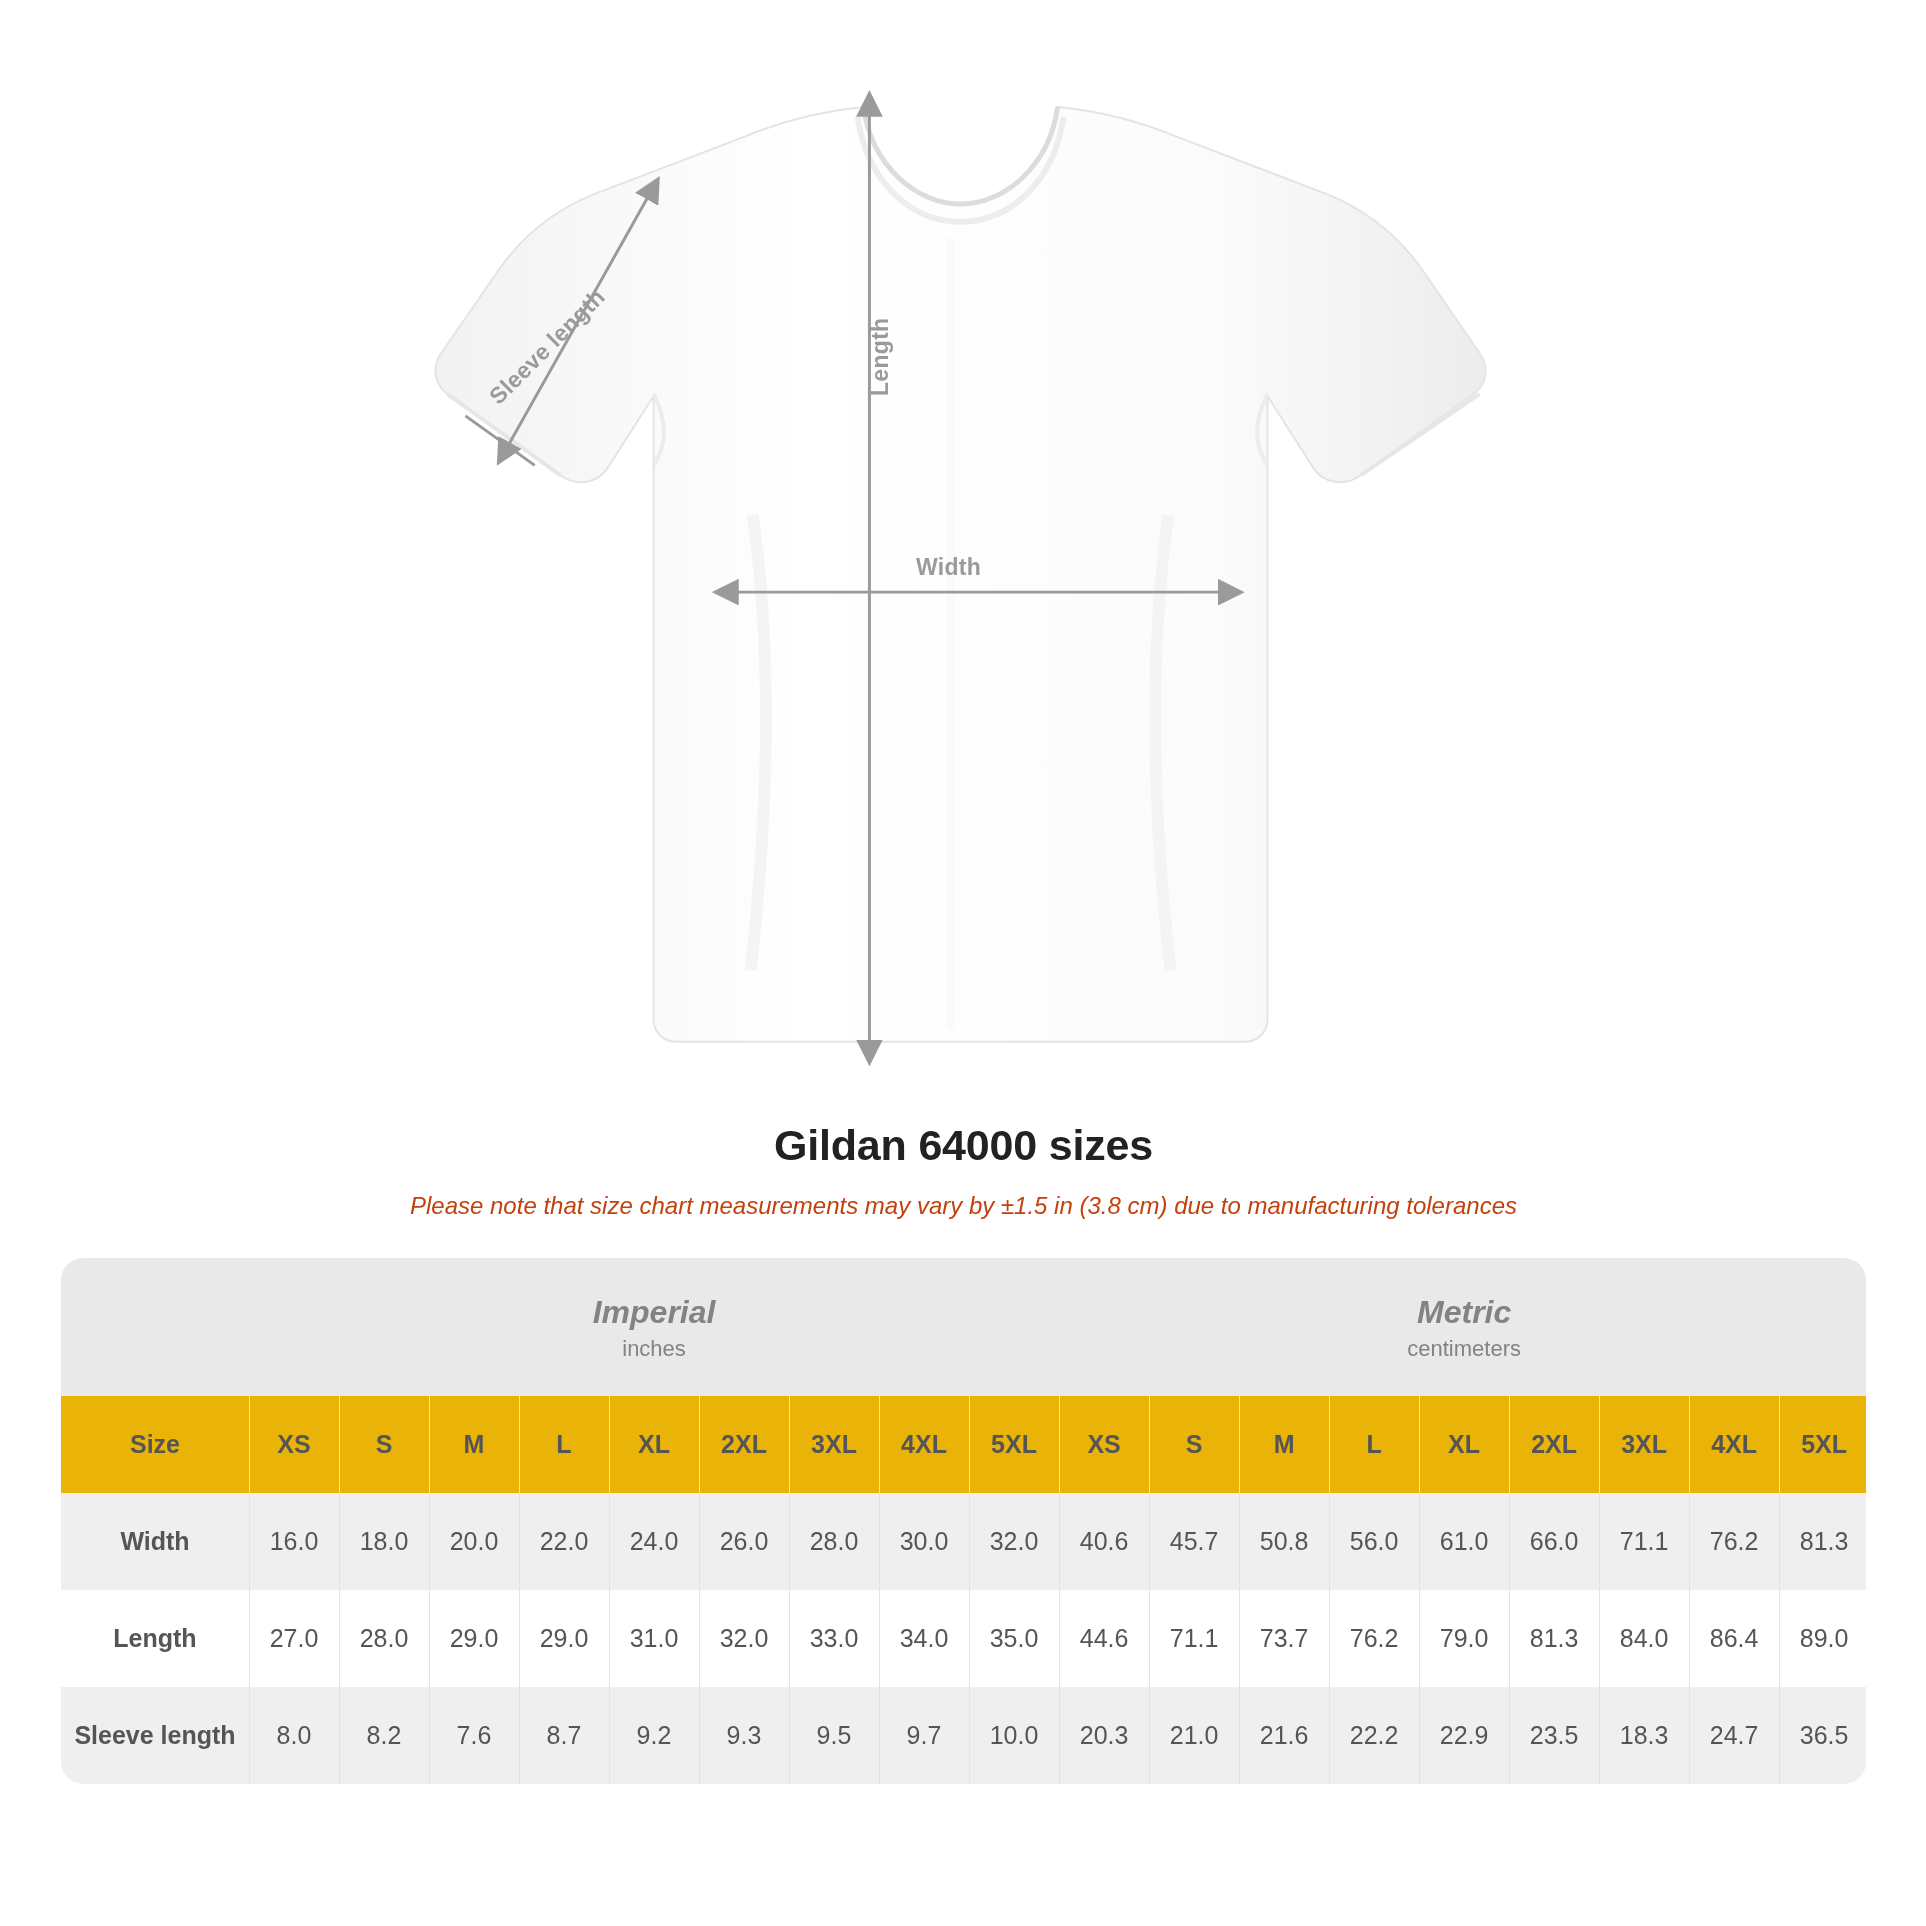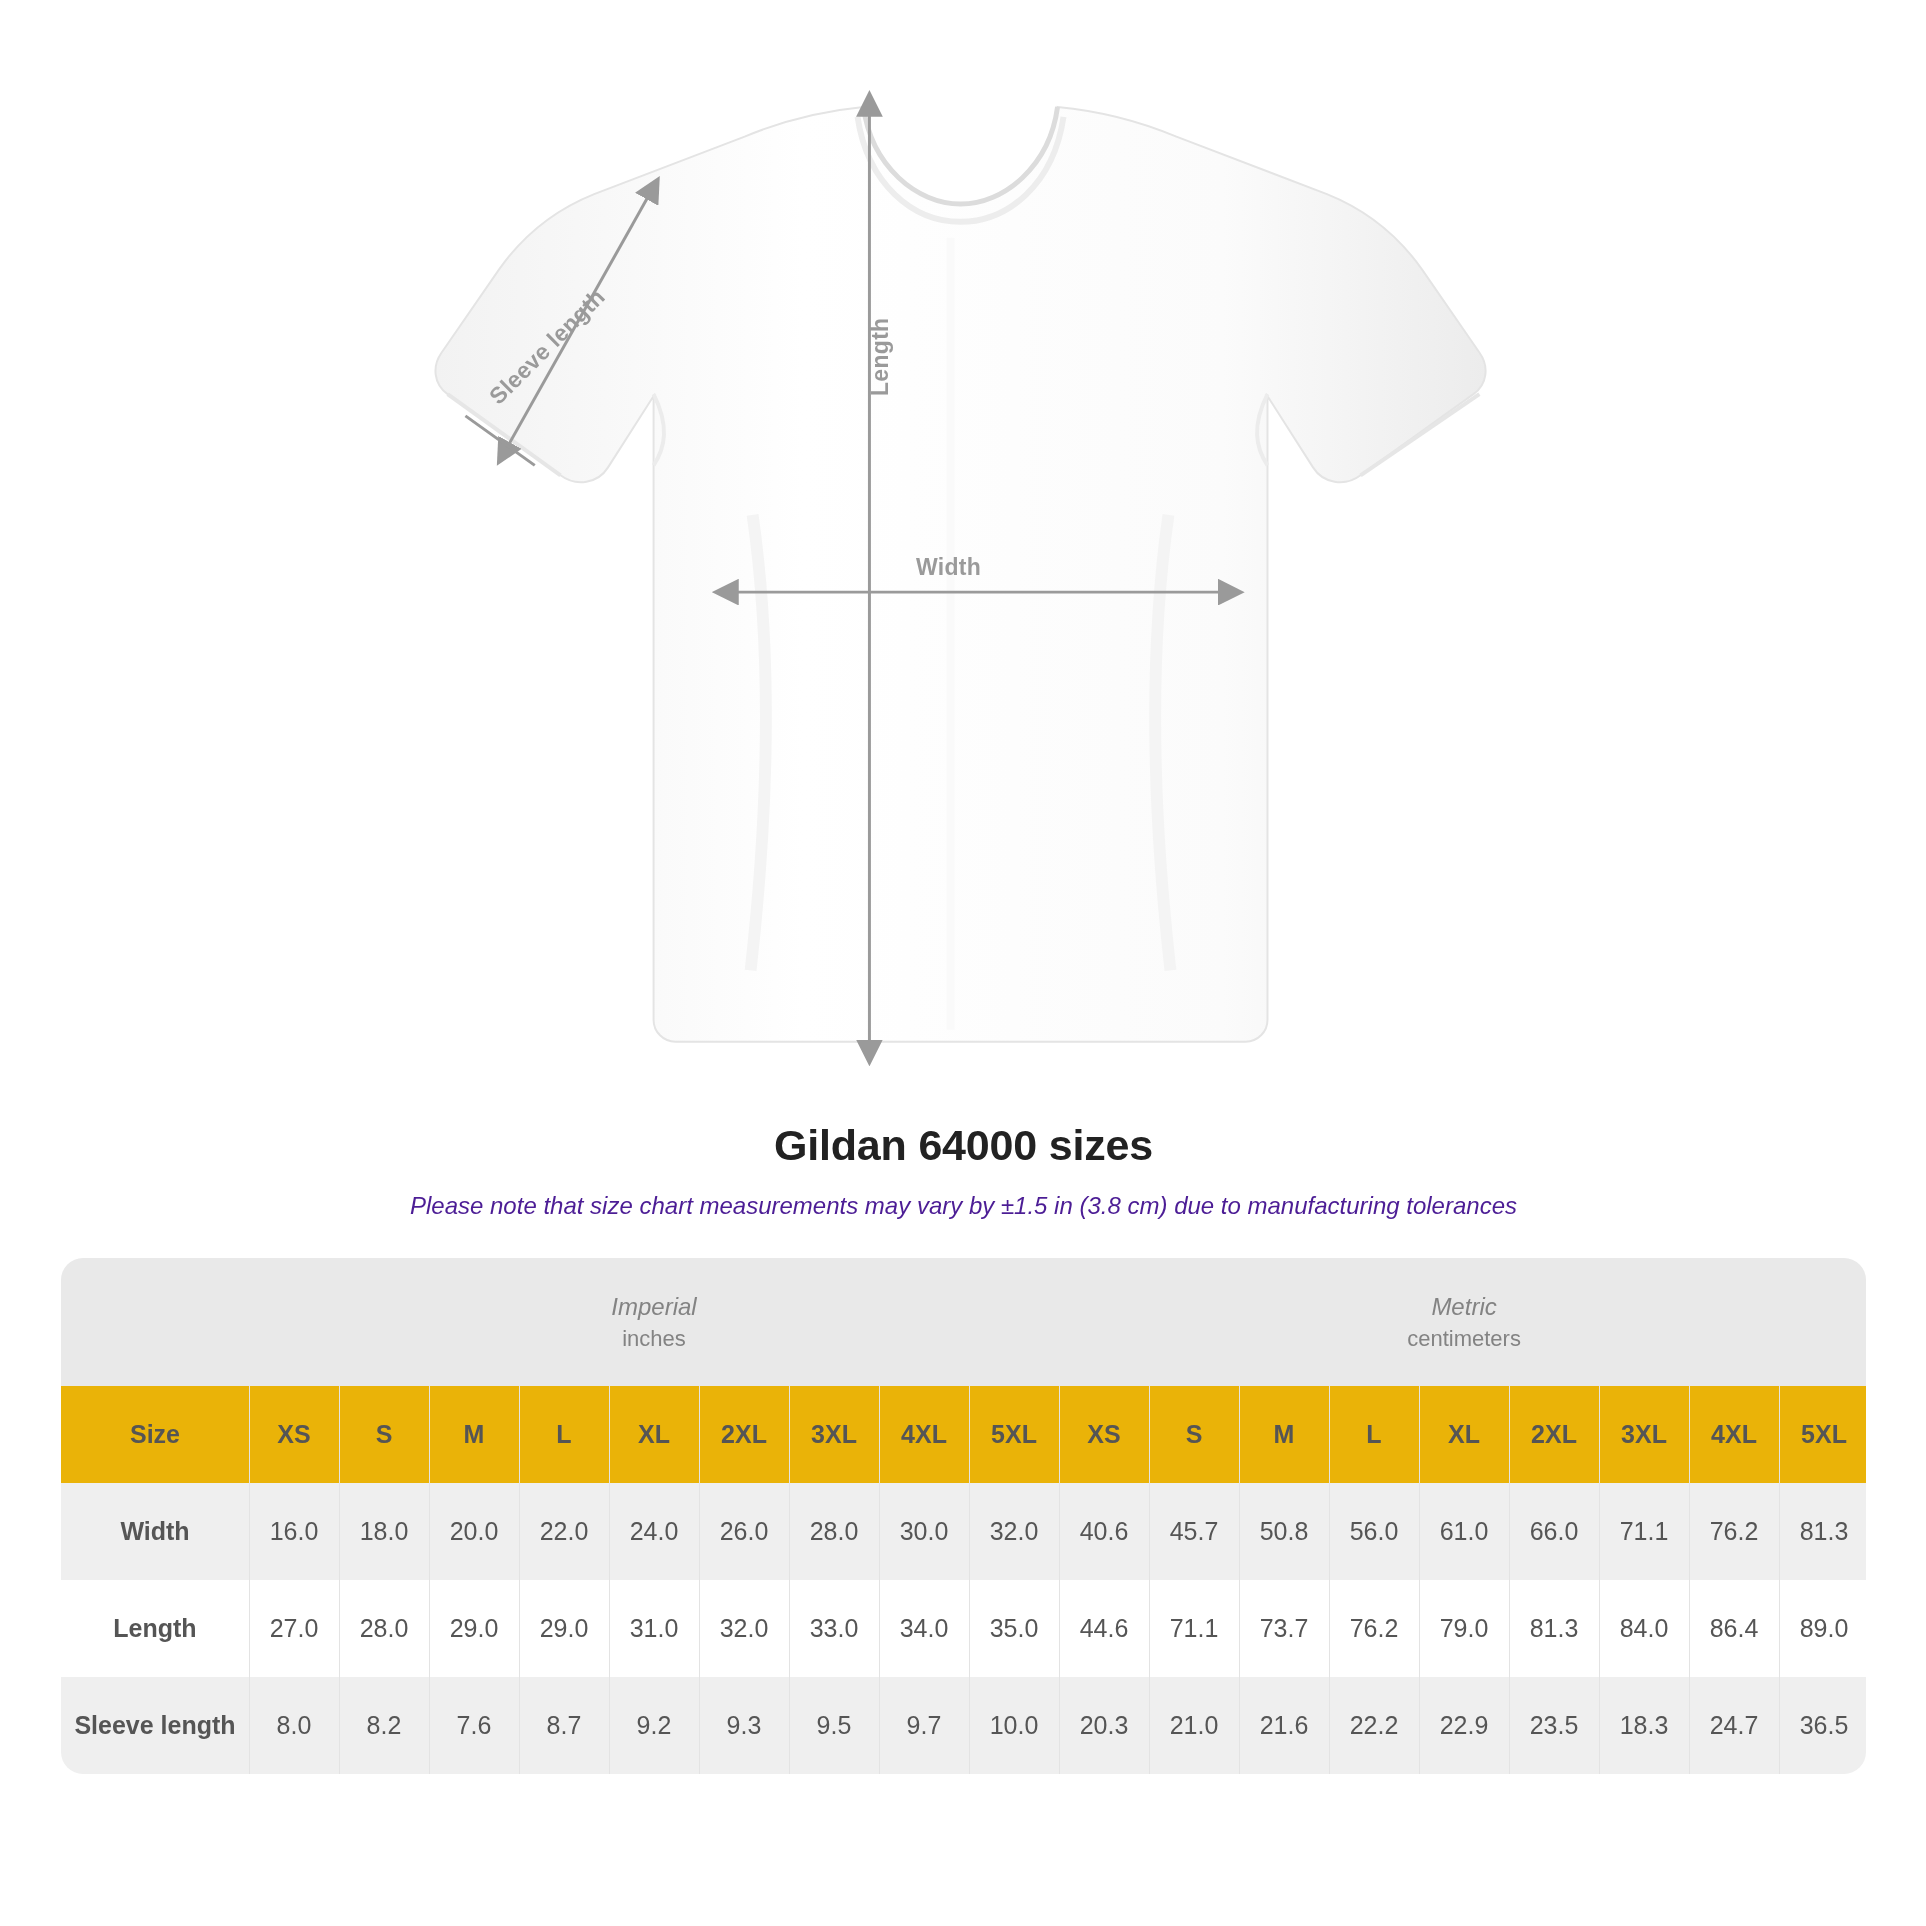--- a/index.html
+++ b/index.html
@@ -64,21 +64,21 @@
   .chart-title {
     font-size: 43px;
     font-weight: bold;
     color: #222222;
     letter-spacing: -0.2px;
   }
   .chart-note {
     margin-top: 22px;
     font-size: 24px;
     font-style: italic;
-    color: #4c1d95;
+    color: #c2410c;
   }
 
   
   .table-wrap {
     margin: 38px 61px 0 61px;
     border-radius: 22px;
     overflow: hidden;
   }
   table.size-table {
     border-collapse: collapse;
@@ -90,22 +90,22 @@
     vertical-align: middle;
     font-size: 25px;
     color: #555555;
     border: none;
   }
   .unit-row td {
     background: #e9e9e9;
     padding: 26px 0 30px 0;
   }
   .unit-name {
-    font-size: 24px;
-    font-weight: normal;
+    font-size: 32px;
+    font-weight: bold;
     font-style: italic;
     color: #838383;
     line-height: 1.25;
   }
   .unit-sub {
     font-size: 22px;
     color: #838383;
     margin-top: 4px;
   }
   .head-row td {

